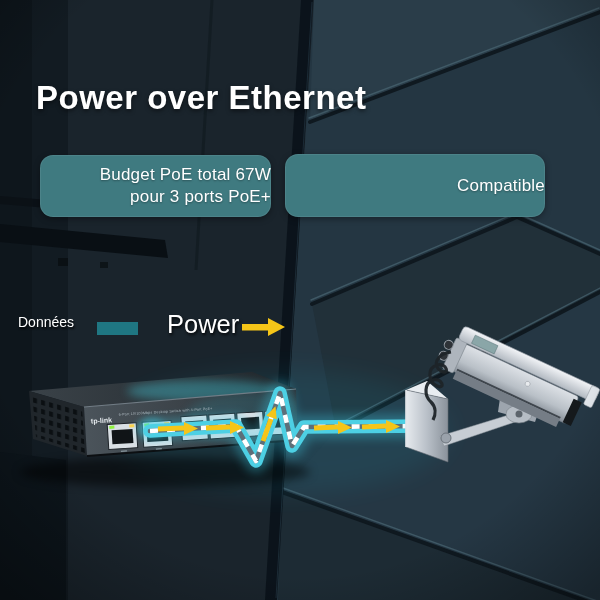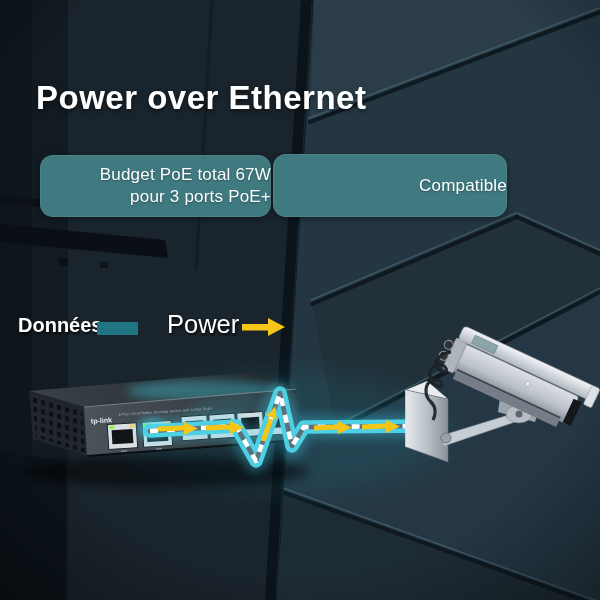--- a/index.html
+++ b/index.html
@@ -15,23 +15,23 @@
     text-shadow:0 2px 4px rgba(0,0,0,.5);
   }
   .badge{
     display:flex;flex-direction:column;align-items:flex-end;justify-content:center;
     background:#3f7a80;border-radius:13px;color:#fff;text-align:center;
     font-size:17px;line-height:1.28;letter-spacing:.2px;
     box-shadow:0 2px 6px rgba(0,0,0,.35), inset 0 0 0 1px rgba(255,255,255,.07);
     text-shadow:0 1px 2px rgba(0,0,0,.35);
   }
   .badge.poe{left:40px;top:155px;width:231px;height:62px;}
-  .badge.compat{left:273px;top:154px;width:234px;height:63px;}
+  .badge.compat{left:285px;top:154px;width:260px;height:63px;}
   .legend-data-label{
-    left:18px;top:314px;font-size:20px;font-weight:bold;
+    left:18px;top:314px;font-size:14px;font-weight:normal;
     text-shadow:1px 2px 2px rgba(0,0,0,.8);
   }
   .legend-swatch{left:97px;top:322px;width:41px;height:13px;}
   .legend-power-label{
     left:167px;top:310px;font-size:25.5px;font-weight:400;
     text-shadow:1px 2px 3px rgba(0,0,0,.85);
     text-align:right;
   }
   .legend-arrow{left:241px;top:317px;width:45px;height:20px;}
   .flow-arrow-shaft{stroke:#f5c518;stroke-width:5;}

